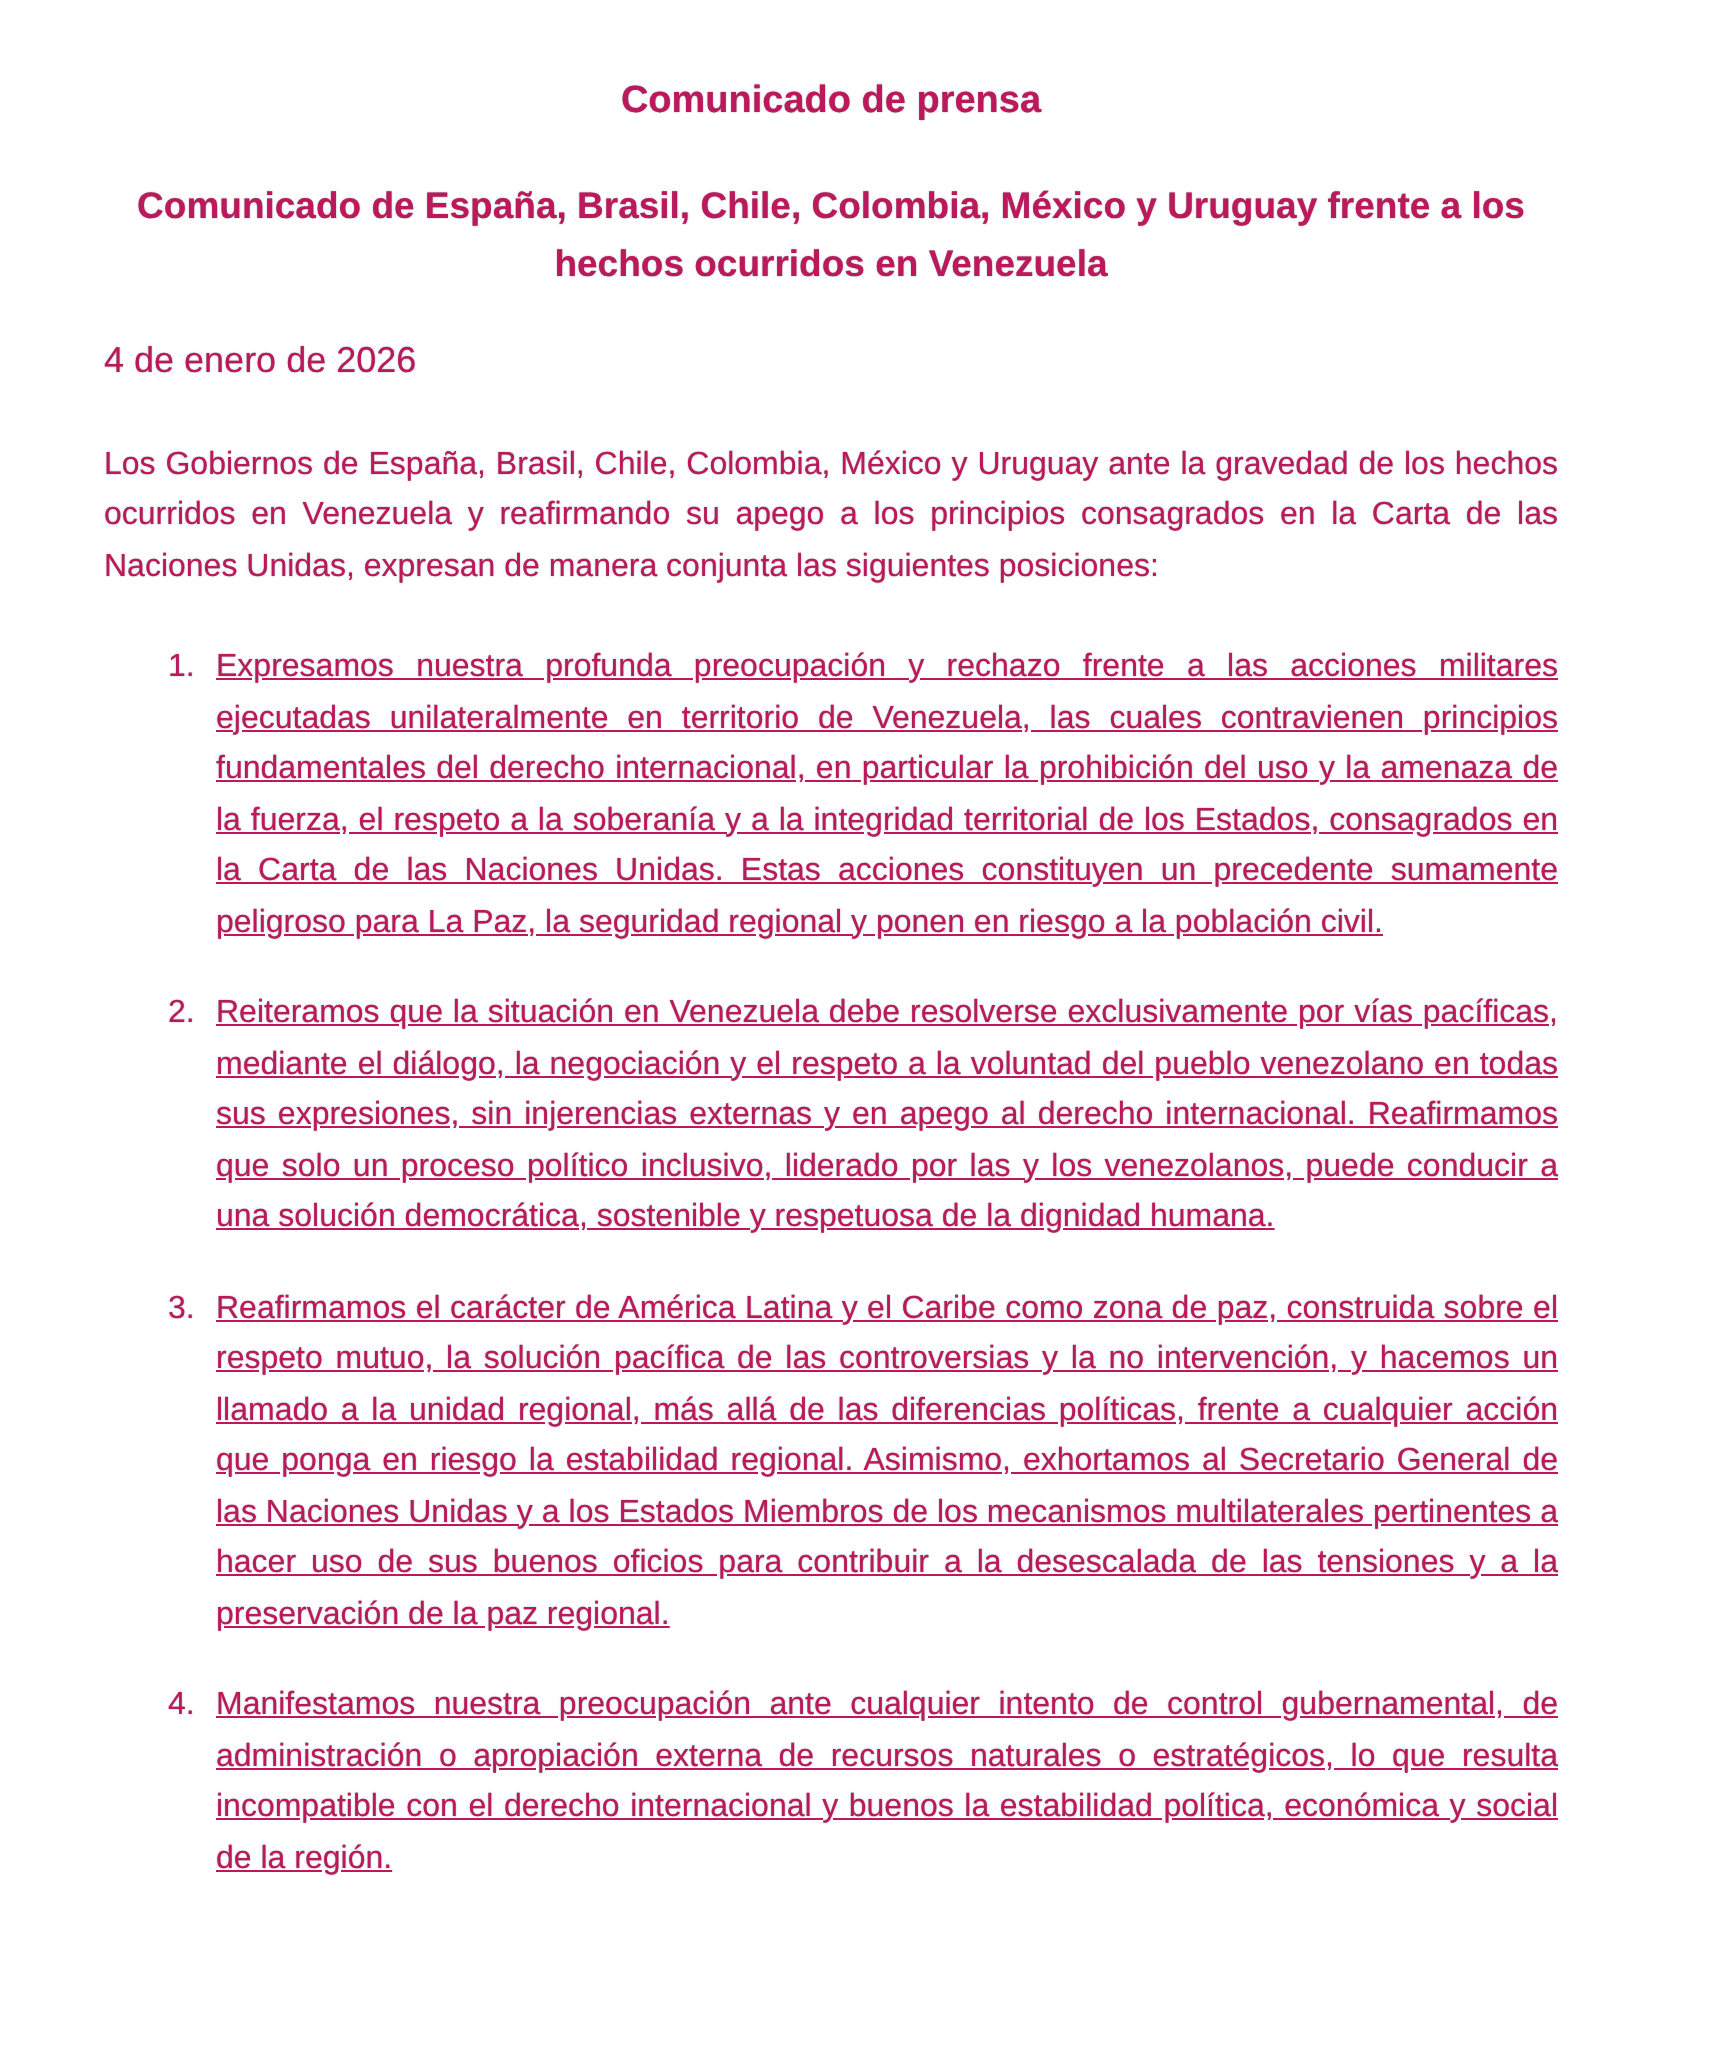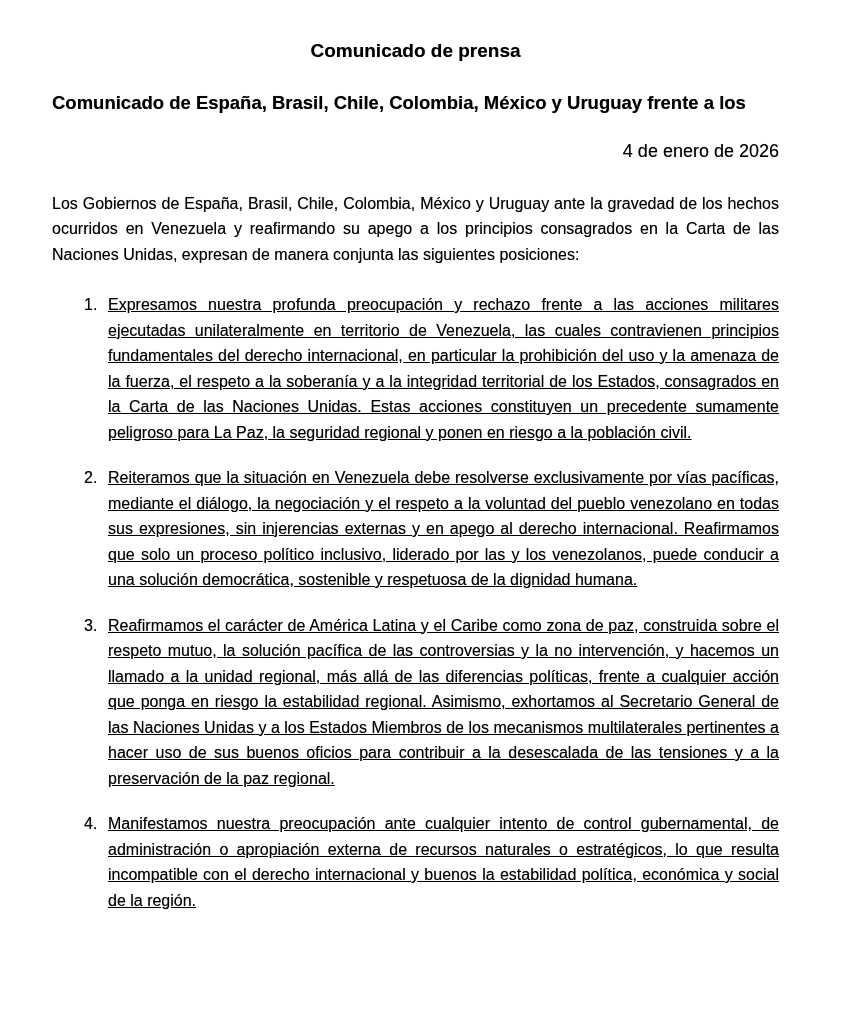--- a/index.html
+++ b/index.html
@@ -10,40 +10,40 @@
   .page {
     position: relative;
     width: 865px;
     height: 1024px;
     box-sizing: border-box;
     background: #ffffff;
     padding: 36px 86px 0 52px;
     font-family: "Liberation Sans", sans-serif;
     font-size: 16px;
     line-height: 25.5px;
-    color: #000000;
+    color: #be185d;
     text-shadow: 0 0 0.7px rgba(30,30,30,0.55); 
     overflow: hidden;
   }
   .doc-title {
     text-align: center;
     font-weight: bold;
     font-size: 19px;
     line-height: 29px;
     margin: 0;
   }
   .doc-heading {
     font-weight: bold;
     font-size: 18.5px;
     line-height: 29px;
     margin: 23px 0 0 0;
+    text-align: center;
   }
   .doc-heading .h-line { display: block; }
   .doc-date {
-    text-align: right;
     font-size: 18px;
     line-height: 25.5px;
     margin: 22px 0 0 0;
   }
   .doc-intro {
     margin: 26px 0 0 0;
     text-align: justify;
     text-justify: inter-word;
   }
   .doc-list {
@@ -70,20 +70,21 @@
 </style>
 </head>
 <body>
 
 <div class="page">
 
   <p class="doc-title">Comunicado de prensa</p>
 
   <p class="doc-heading">
     <span class="h-line">Comunicado de España, Brasil, Chile, Colombia, México y Uruguay frente a los</span>
+    <span class="h-line">hechos ocurridos en Venezuela</span>
   </p>
 
   <p class="doc-date">4 de enero de 2026</p>
 
   <p class="doc-intro">Los Gobiernos de España, Brasil, Chile, Colombia, México y Uruguay ante la gravedad de los hechos ocurridos en Venezuela y reafirmando su apego a los principios consagrados en la Carta de las Naciones Unidas, expresan de manera conjunta las siguientes posiciones:</p>
 
   <ol class="doc-list">
     <li>
       <span class="li-num">1.</span>
       <div class="li-text">Expresamos nuestra profunda preocupación y rechazo frente a las acciones militares ejecutadas unilateralmente en territorio de Venezuela, las cuales contravienen principios fundamentales del derecho internacional, en particular la prohibición del uso y la amenaza de la fuerza, el respeto a la soberanía y a la integridad territorial de los Estados, consagrados en la Carta de las Naciones Unidas. Estas acciones constituyen un precedente sumamente peligroso para La Paz, la seguridad regional y ponen en riesgo a la población civil.</div>

